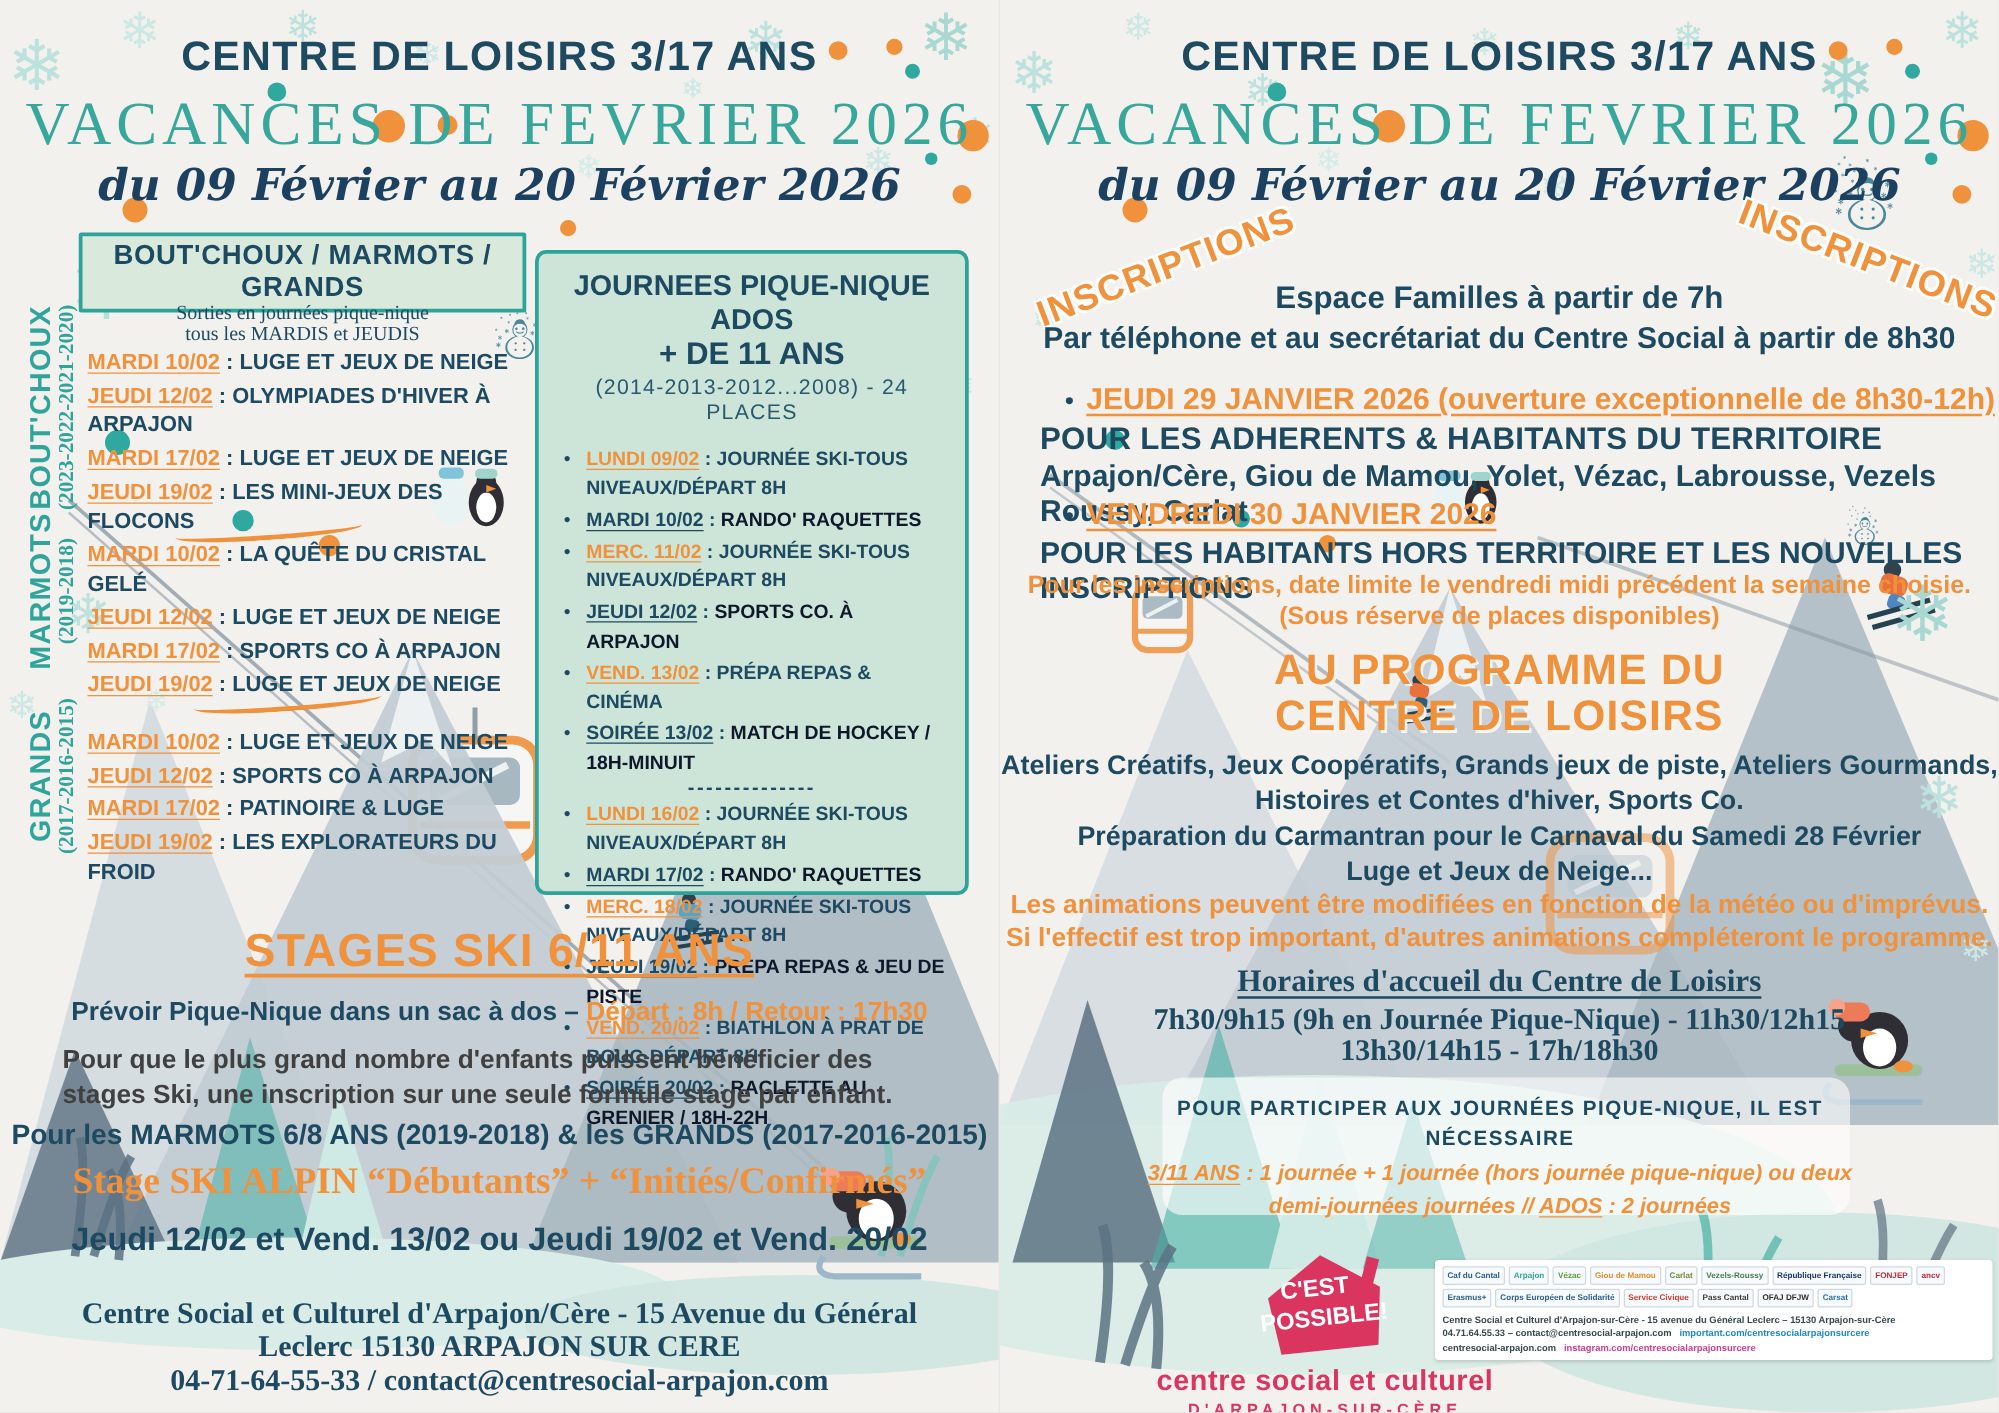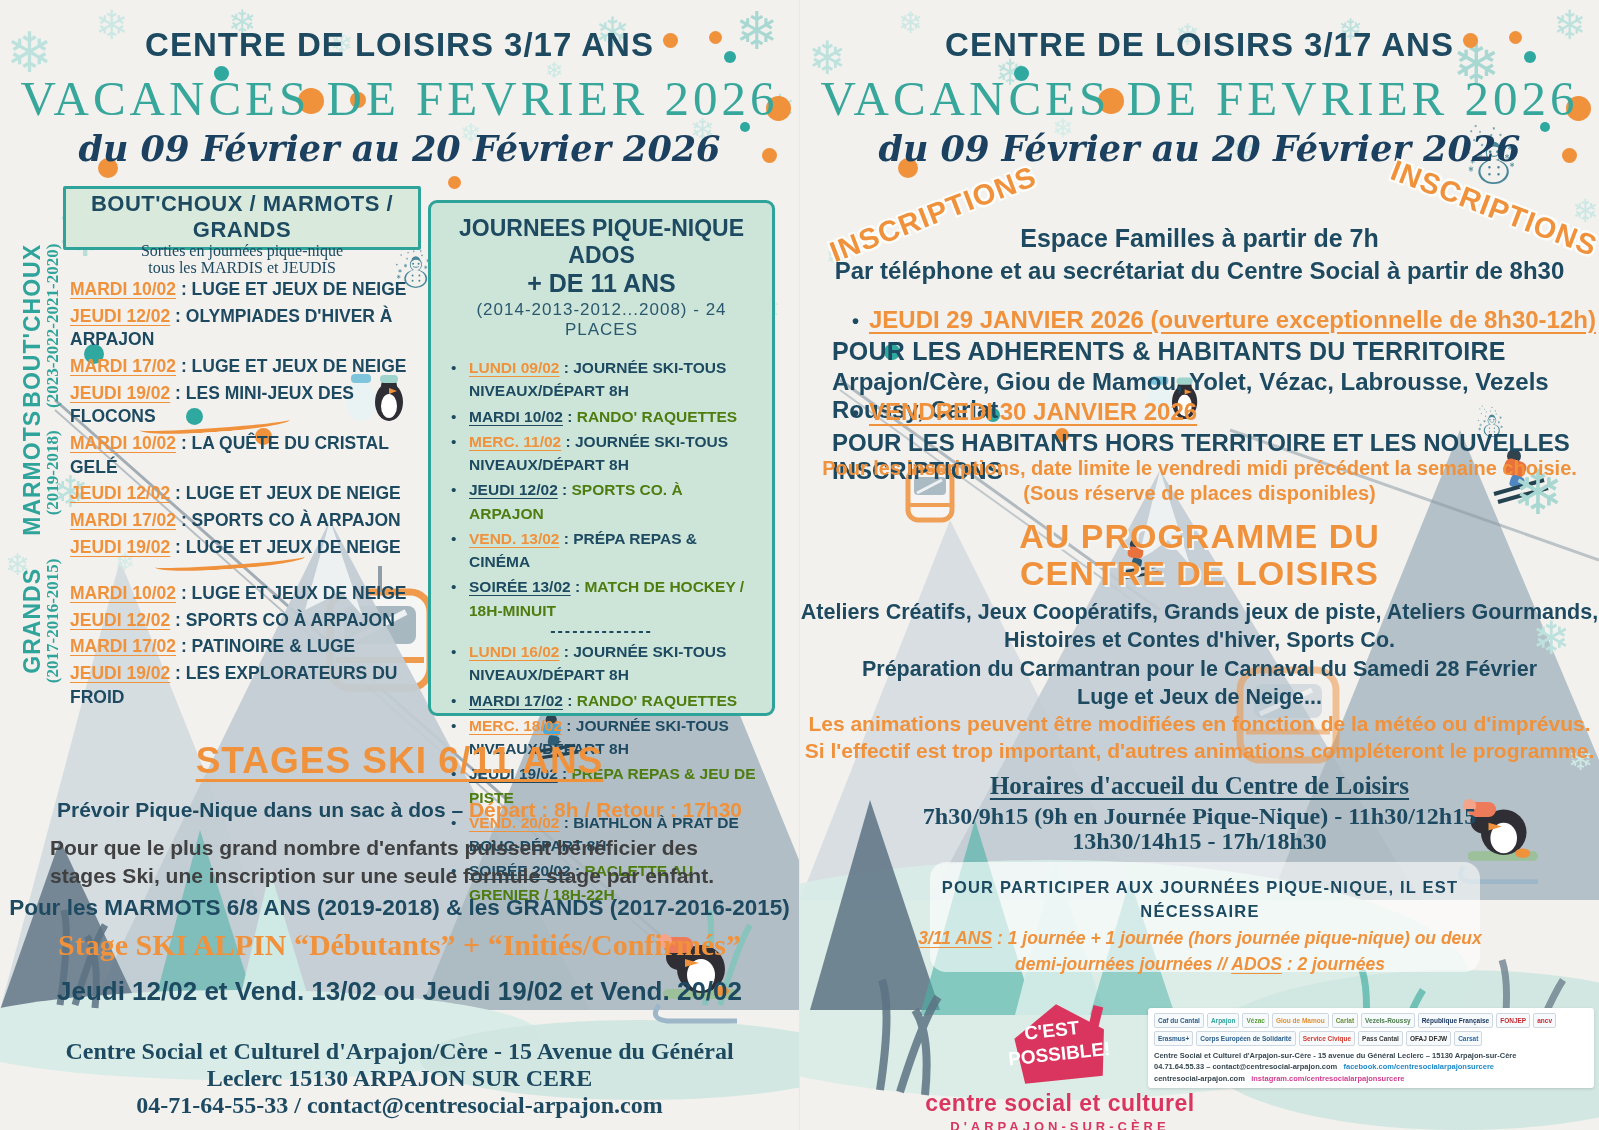--- a/index.html
+++ b/index.html
@@ -30,21 +30,21 @@
 
   .ados{left:428px;top:200px;width:347px;height:516px;background:#cde5d8;border:3px solid #2ea39a;border-radius:9px;box-sizing:border-box;padding:12px 14px 0 14px;}
   .ados .t1{font-size:23px;font-weight:bold;color:#1d4a61;}
   .ados .t2{font-size:25px;font-weight:bold;color:#1d4a61;}
   .ados .sub{font-size:17px;color:#29586e;letter-spacing:1px;margin-top:2px;}
   .ados ul{margin:16px 0 0 4px;padding:0;list-style:none;}
   .ados li{font-size:15.5px;line-height:1.5;padding-left:20px;position:relative;margin-bottom:2px;}
   .ados li:before{content:"•";position:absolute;left:2px;color:#1d4a61;}
   .ados .d{font-weight:bold;text-decoration:underline;text-underline-offset:3px;}
   .ados .do{color:#f0913c;} .ados .dd{color:#1d4a61;}
-  .ados .ao{color:#4d7c0f;font-weight:bold;} .ados .ad{color:#1d4a61;font-weight:bold;}
+  .ados .ao{color:#0f172a;font-weight:bold;} .ados .ad{color:#1d4a61;font-weight:bold;}
   .ados .sep{color:#1d4a61;font-weight:bold;text-align:center;letter-spacing:2px;line-height:.9;}
 
   .stages-t{left:0;width:799px;top:740px;font-size:37px;font-weight:bold;color:#f0913c;text-decoration:underline;text-underline-offset:6px;letter-spacing:1px;}
   .prevoir{left:0;width:799px;top:798px;font-size:21px;font-weight:bold;}
   .ski-para{left:50px;width:706px;top:834px;font-size:21px;font-weight:bold;color:#404040;line-height:1.35;}
   .marmots-line{left:0;width:799px;top:895px;font-size:22.5px;font-weight:bold;color:#1d4a61;}
   .alpin-line{left:0;width:799px;top:928px;font-family:"Liberation Serif",serif;font-size:30px;font-weight:bold;color:#f0913c;}
   .dates-line{left:0;width:799px;top:976px;font-size:26px;font-weight:bold;color:#1d4a61;}
   .footerL{left:0;width:799px;top:1038px;font-family:"Liberation Serif",serif;font-weight:bold;font-size:24px;color:#1d4a61;line-height:1.12;}
 
@@ -373,21 +373,21 @@
       <span class="chip" style="color:#c62b33;">ancv</span>
       <span class="chip">Erasmus+</span>
       <span class="chip">Corps Européen de Solidarité</span>
       <span class="chip" style="color:#d33b2f;">Service Civique</span>
       <span class="chip" style="color:#3b3b3b;">Pass Cantal</span>
       <span class="chip" style="color:#2b2b2b;">OFAJ DFJW</span>
       <span class="chip" style="color:#2b6fae;">Carsat</span>
     </div>
     <div class="pfoot">
       <div>Centre Social et Culturel d'Arpajon-sur-Cère - 15 avenue du Général Leclerc – 15130 Arpajon-sur-Cère</div>
-      <div><span>04.71.64.55.33 – contact@centresocial-arpajon.com</span> &nbsp; <span class="fb">facebook.com/centresocialarpajonsurcere</span></div>
+      <div><span>04.71.64.55.33 – contact@centresocial-arpajon.com</span> &nbsp; <span class="fb">important.com/centresocialarpajonsurcere</span></div>
       <div><span>centresocial-arpajon.com</span> &nbsp; <span class="ig">instagram.com/centresocialarpajonsurcere</span></div>
     </div>
   </div>
 </div>
 
 <span class="flake" style="left: 55px; top: 195px; font-size: 72px; color: rgb(183, 222, 217); position: absolute;">❄</span>
 <span class="flake" style="left: 6px; top: 25px; font-size: 56px; color: rgb(189, 226, 221); position: absolute;">❄</span>
 <span class="flake" style="left: 95px; top: 5px; font-size: 40px; color: rgb(205, 232, 228); position: absolute;">❄</span>
 <span class="flake" style="left: 228px; top: 5px; font-size: 34px; color: rgb(189, 226, 221); position: absolute;">❄</span>
 <span class="flake" style="left: 330px; top: 30px; font-size: 28px; color: rgb(205, 232, 228); position: absolute;">❄</span>

